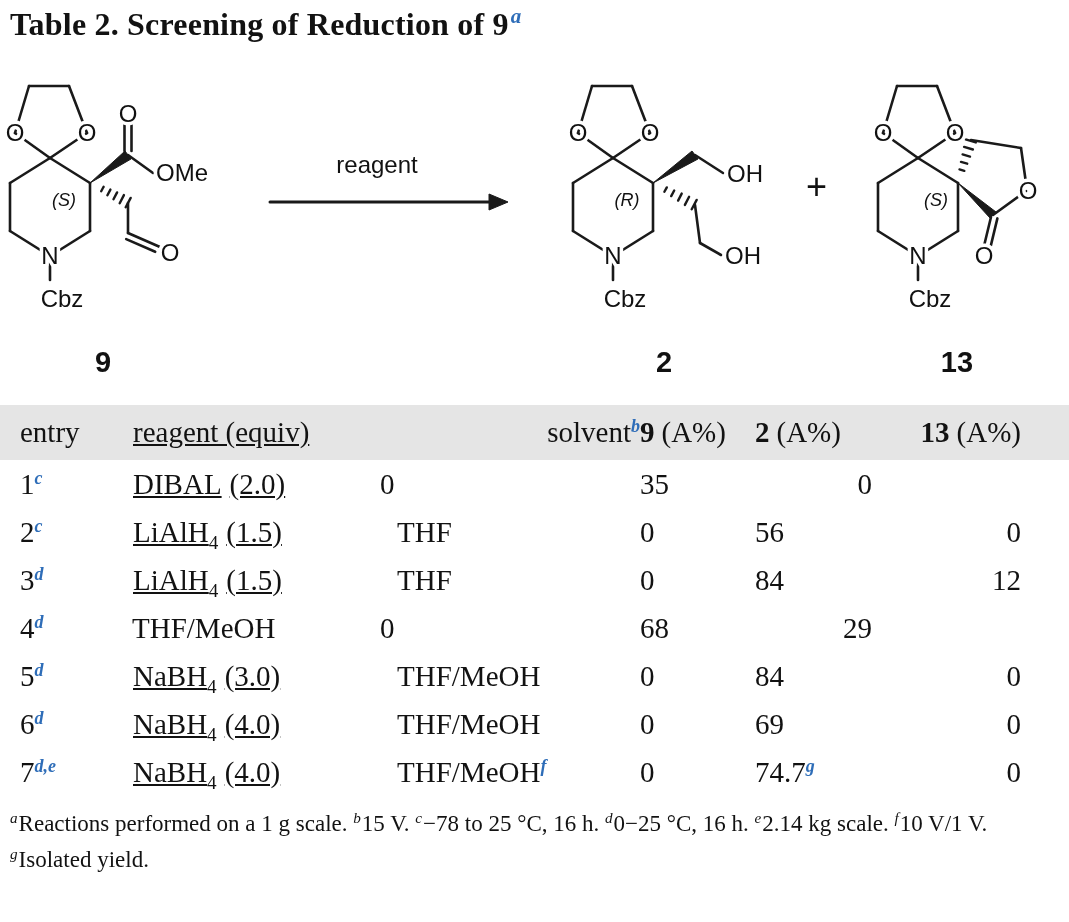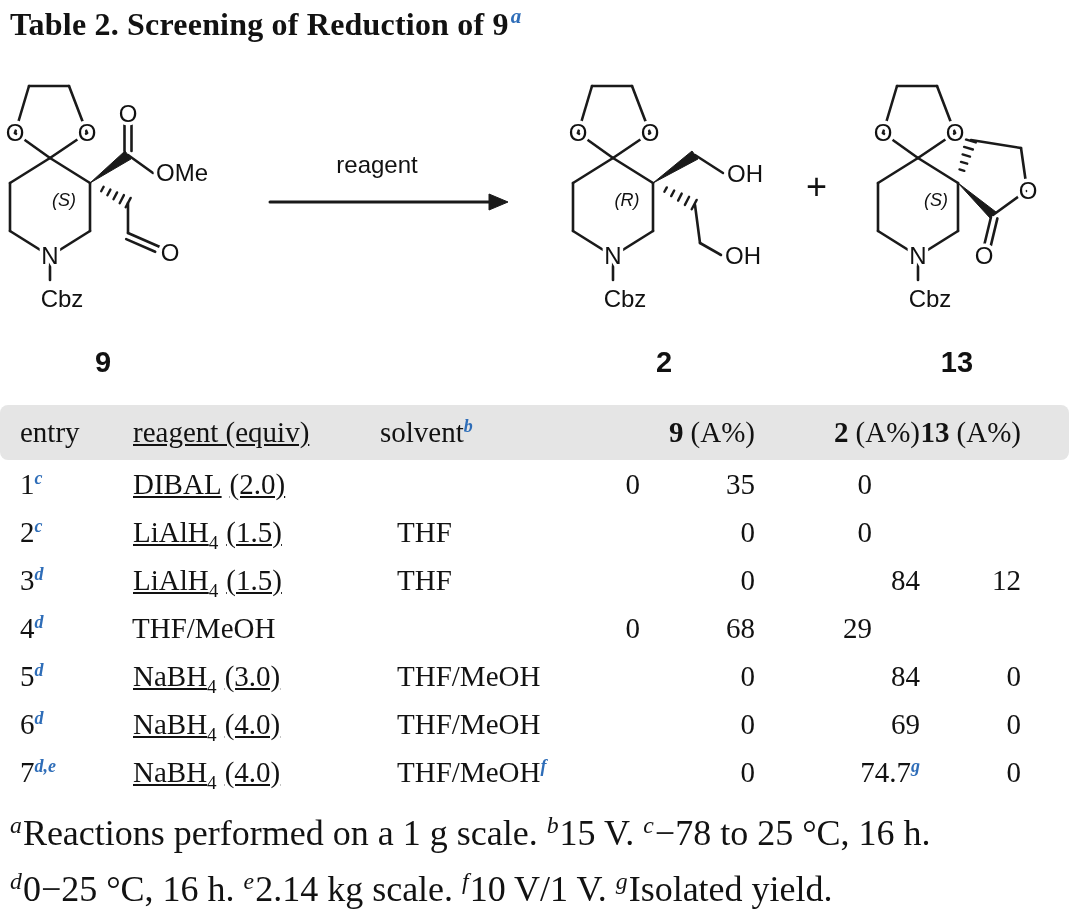--- a/index.html
+++ b/index.html
@@ -19,38 +19,38 @@
   .scheme polygon{fill:#1a1a1a;stroke:#1a1a1a;stroke-width:1;}
   .scheme .hash line{stroke-width:2.4;}
   .cmpd-label{position:absolute;width:70px;text-align:center;top:346px;
               font-family:"Liberation Sans",sans-serif;font-weight:700;font-size:29px;color:#111;}
   .plus{position:absolute;left:806px;top:166px;font-family:"Liberation Sans",sans-serif;
         font-size:36px;color:#111;}
   .arrowtext{font-size:27px;}
 
   
   .tbl{position:absolute;left:0;top:405px;width:1069px;font-size:29px;}
-  .trow,.thead{display:grid;grid-template-columns:115px 265px 260px 115px 165px 149px;align-items:center;border-radius:8px;}
+  .trow,.thead{display:grid;grid-template-columns:115px 265px 260px 115px 165px 149px;align-items:center;}
   .thead{height:55px;background:#e5e5e5;}
   .trow{height:48px;}
   .c-entry{padding-left:20px;}
   .c-reagent{padding-left:18px;text-decoration:underline;}
-  .c-solvent-h{text-align:left;}
+  .c-solvent-h{text-align:right;}
   .c-solvent{padding-left:17px;}
-  .c-n{text-align:right;}
+  .c-n{text-align:left;}
   .c-last{text-align:right;padding-right:48px;}
   .hbold{font-weight:700;}
   .hrest{margin-left:7px;}
   .equiv{margin-left:8px;}
   sub{font-size:.66em;line-height:0;}
   .bluesup{color:#2e6db8;font-style:italic;font-weight:600;font-size:.62em;
            position:relative;top:-.55em;line-height:0;}
 
   
-  .footnotes{position:absolute;left:10px;top:806px;width:1005px;font-size:36px;line-height:1.55;}
+  .footnotes{position:absolute;left:10px;top:806px;width:1005px;font-size:23px;line-height:1.55;}
   .fnsup{font-style:italic;font-size:.66em;position:relative;top:-.5em;margin-right:1px;}
 </style>
 </head>
 <body>
 
 <div class="page">
 
   <div class="title"><span>Table 2. Screening of Reduction of 9</span><span class="tsup">a</span></div>
 
   <div class="scheme">
@@ -198,20 +198,21 @@
       <div class="c-n">0</div>
       <div class="c-n"><span>35</span><span class="bluesup"></span></div>
       <div class="c-last">0</div>
     </div>
 
     <div class="trow">
       <div class="c-entry"><span>2</span><span class="bluesup">c</span></div>
       <div class="c-reagent"><span>LiAlH</span><sub>4</sub><span class="equiv">(1.5)</span></div>
       <div class="c-solvent"><span>THF</span><span class="bluesup"></span></div>
       <div class="c-n">0</div>
+      <div class="c-n"><span>56</span><span class="bluesup"></span></div>
       <div class="c-last">0</div>
     </div>
 
     <div class="trow">
       <div class="c-entry"><span>3</span><span class="bluesup">d</span></div>
       <div class="c-reagent"><span>LiAlH</span><sub>4</sub><span class="equiv">(1.5)</span></div>
       <div class="c-solvent"><span>THF</span><span class="bluesup"></span></div>
       <div class="c-n">0</div>
       <div class="c-n"><span>84</span><span class="bluesup"></span></div>
       <div class="c-last">12</div>

